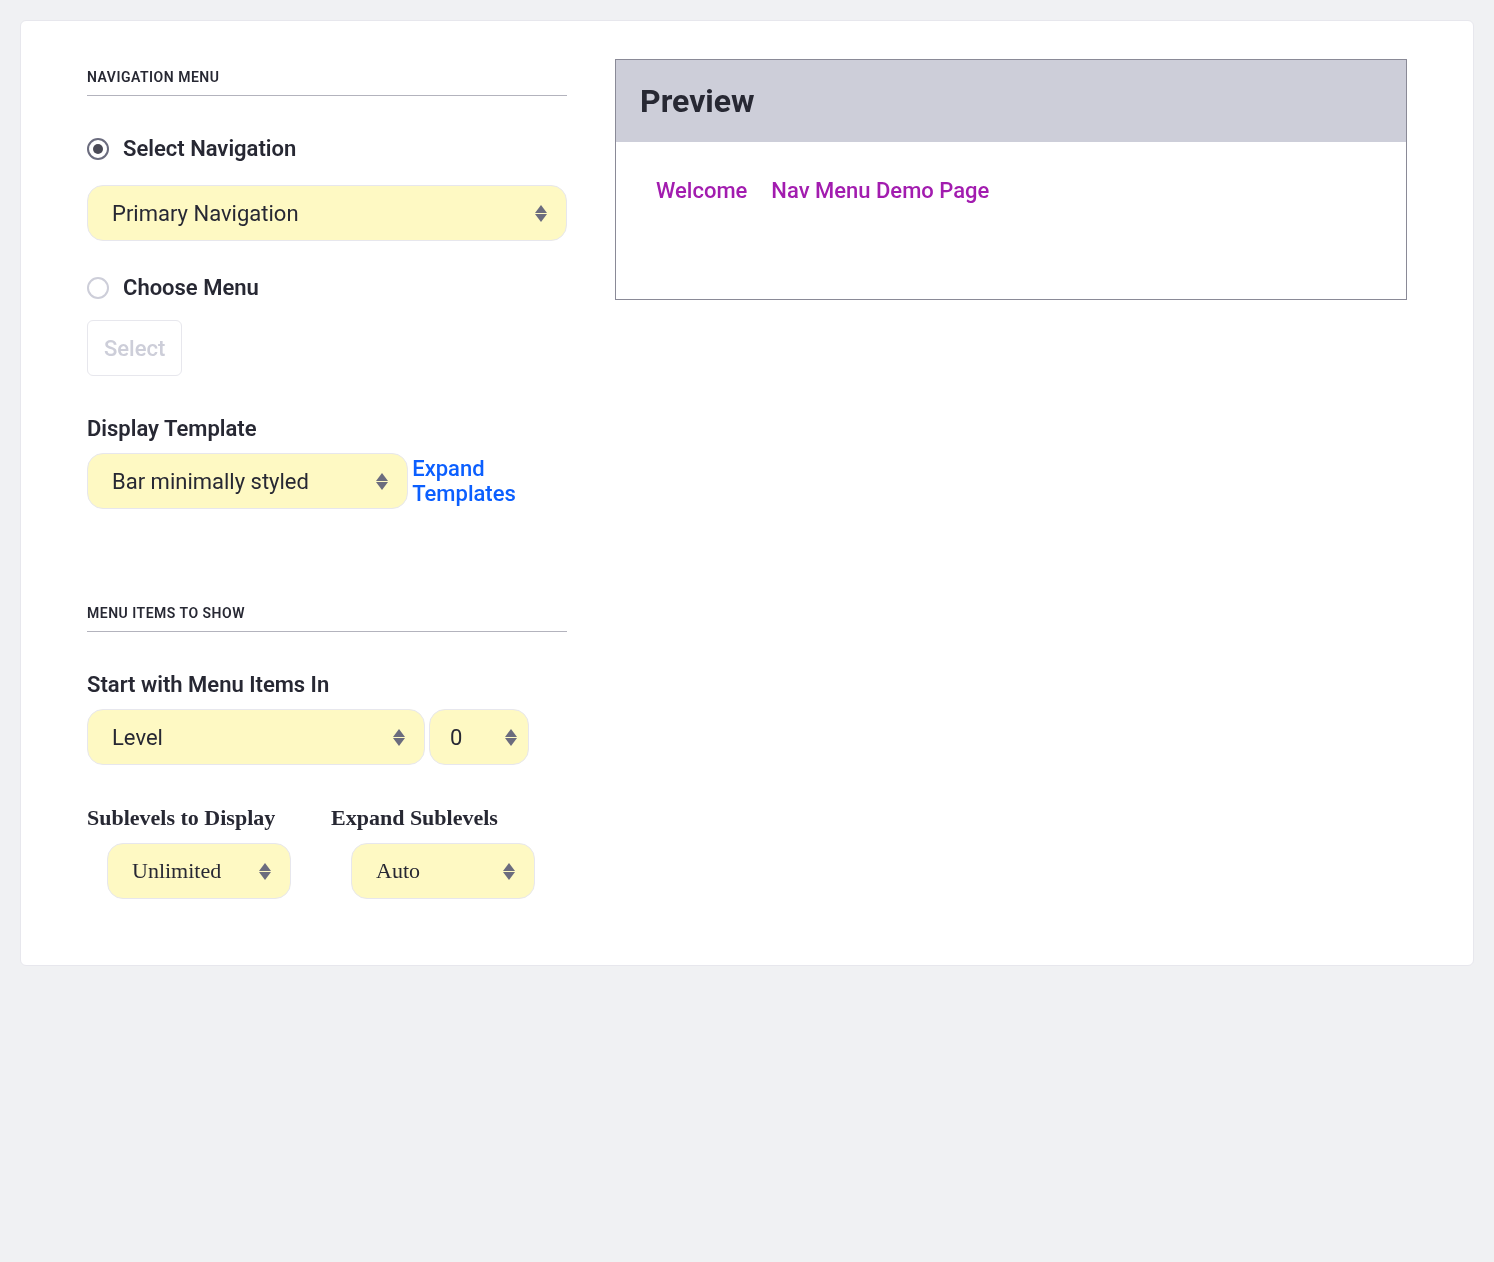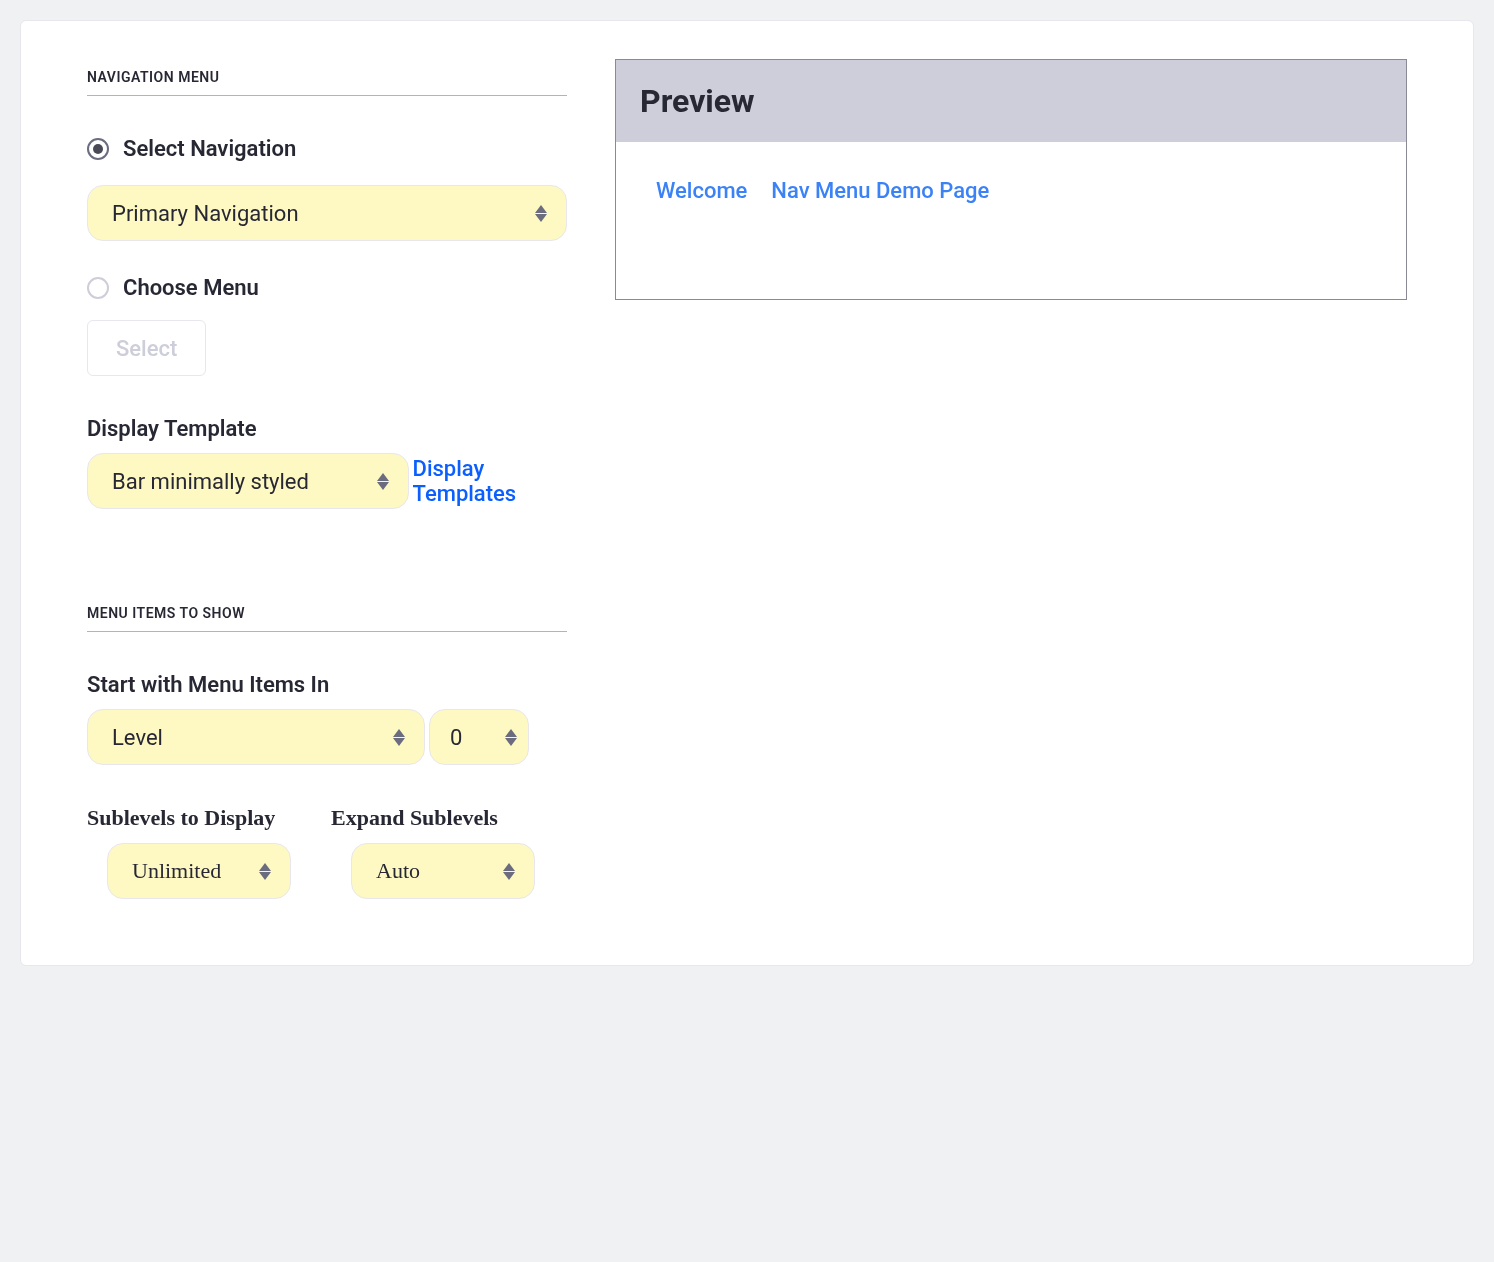--- a/index.html
+++ b/index.html
@@ -80,21 +80,21 @@
     color: #6b6c7e;
     line-height: 0;
   }
   .caret-stack svg { width: 14px; height: 8px; display:block; }
 
   .disabled-btn {
     display: inline-flex;
     align-items: center;
     justify-content: center;
     height: 56px;
-    padding: 0 28px;
+    padding: 0 16px;
     border: 1px solid #e7e7ed;
     border-radius: 6px;
     background: #fff;
     color: #cdced9;
     font-size: 22px;
     font-weight: 500;
     margin-top: 20px;
     cursor: not-allowed;
   }
 
@@ -121,21 +121,21 @@
     font-size: 32px;
     font-weight: 700;
     color: #272833;
   }
   .preview-body {
     padding: 36px 40px 96px 40px;
     display: flex;
     gap: 24px;
   }
   .preview-link {
-    color: #3b82f6;
+    color: #a21caf;
     font-size: 22px;
     font-weight: 500;
     text-decoration: none;
     cursor: pointer;
   }
 
   .row-pair { display:flex; gap: 40px; margin-top: 40px;}
   .col-auto { display:flex; flex-direction: column; font-family: Liberation Serif, serif; }
 
   .mt-section { margin-top: 96px; }
@@ -193,21 +193,21 @@
           <span>Bar minimally styled</span>
           <span class="caret-stack">
             <svg viewBox="0 0 14 8">
                 <path d="M7 0 L13 8 L1 8 Z" fill="currentColor"></path>
               </svg>
             <svg viewBox="0 0 14 8">
                 <path d="M1 0 L13 0 L7 8 Z" fill="currentColor"></path>
               </svg>
           </span>
         </div>
-        <a class="link">Display Templates</a>
+        <a class="link">Expand Templates</a>
       </div>
     </div>
 
     
     <div class="section-title mt-section">MENU ITEMS TO SHOW</div>
 
     <div class="field-block">
       <span class="label-bold">Start with Menu Items In</span>
       <div class="inline-row">
         <div class="select-control select-w-338">

